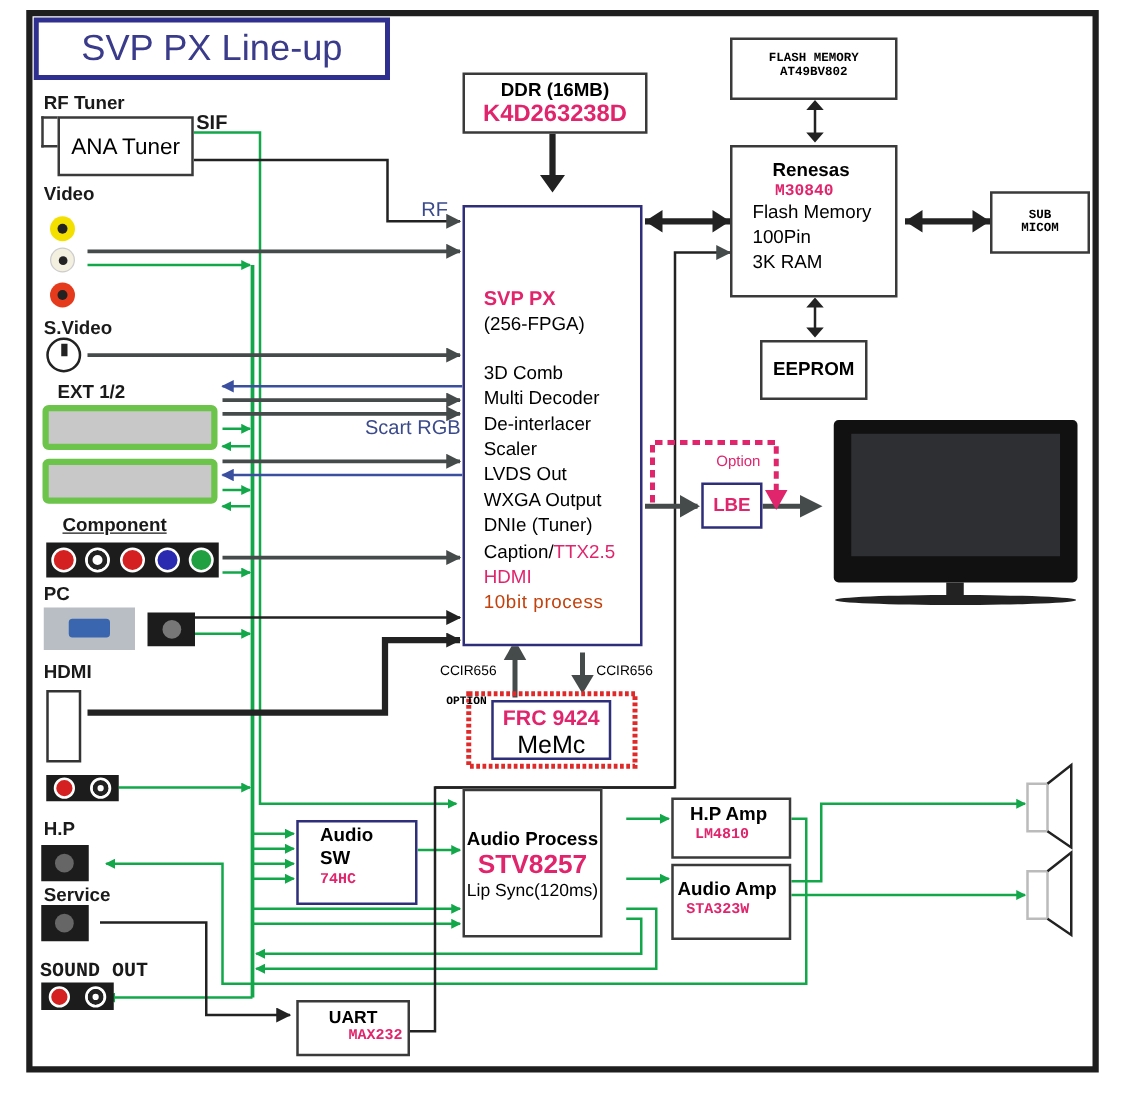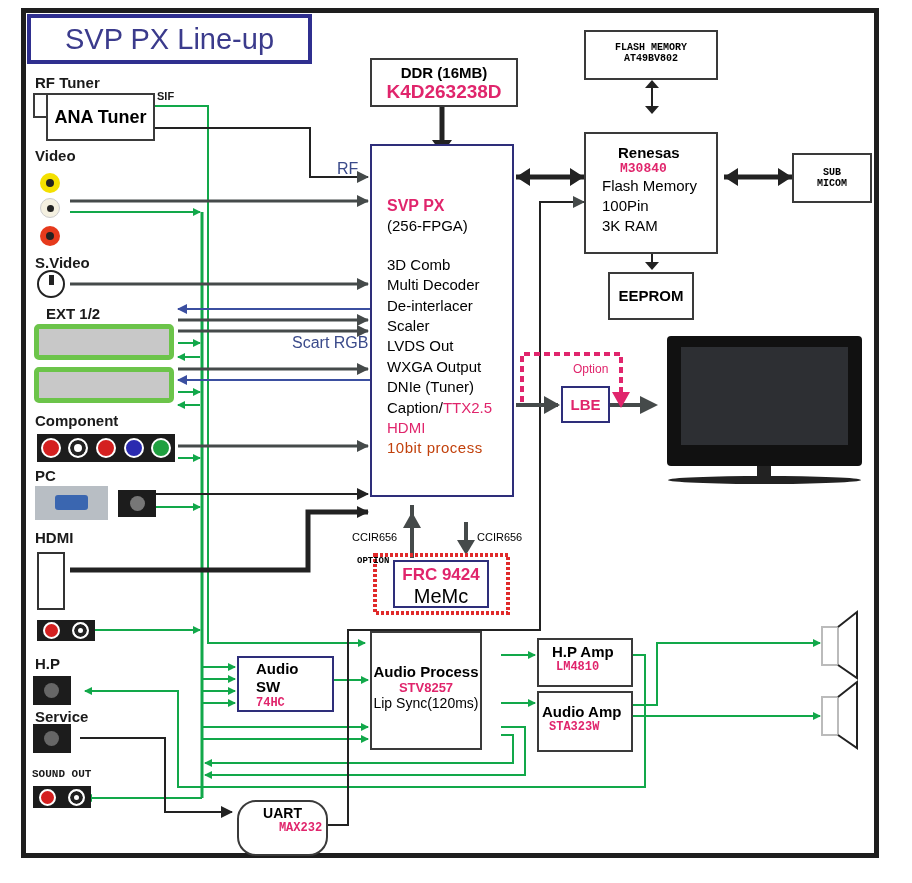--- a/index.html
+++ b/index.html
@@ -6,21 +6,21 @@
   body{width:912px;height:883px;position:relative;overflow:hidden;font-family:"Liberation Sans",sans-serif;}
   .frame{position:absolute;left:21px;top:8px;width:858px;height:850px;border:5px solid #1e1e1e;box-sizing:border-box;}
   svg{position:absolute;left:0;top:0;}
   .abs{position:absolute;}
   .title-box{position:absolute;left:27px;top:14px;width:285px;height:50px;border:4px solid #2f2f8f;box-sizing:border-box;display:flex;align-items:center;justify-content:center;font-size:29px;color:#3b3b8c;}
   .lbl{position:absolute;font-weight:bold;font-size:15px;color:#1a1a1a;white-space:nowrap;}
   .box{position:absolute;border:2px solid #3a3a3a;box-sizing:border-box;background:#fff;}
   .box.blue{border-color:#2e2e7a;}
   .mono{font-family:"Liberation Mono",monospace;font-weight:bold;}
   .pink{color:#e0256c;}
-  .small{font-size:11px;}
+  .small{font-size:16px;}
   .ctr{text-align:center;}
   .sub{font-size:16px;color:#3a4a8a;position:absolute;white-space:nowrap;}
 </style>
 </head>
 <body>
 
 <div class="frame"></div>
 
 <svg width="912" height="883">
   <defs>
@@ -130,21 +130,21 @@
   <g stroke="#222" stroke-width="2" fill="none">
     <path d="M838,627 L857,612 L857,678 L838,665"></path>
     <path d="M838,697 L857,682 L857,748 L838,735"></path>
   </g>
 </svg>
 
 <div class="title-box">SVP PX Line-up</div>
 
 <div class="lbl" style="left:35px;top:74px;">RF Tuner</div>
 <div class="box" style="left:33px;top:93px;width:14px;height:25px;border-right:none;"></div>
-<div class="box ctr" style="left:46px;top:93px;width:109px;height:48px;font-weight:bold;font-size:18px;line-height:44px;">ANA Tuner</div>
+<div class="box ctr" style="left:46px;top:93px;width:109px;height:48px;font-weight:normal;font-size:18px;line-height:44px;">ANA Tuner</div>
 <div class="lbl small" style="left:157px;top:90px;">SIF</div>
 <div class="sub" style="left:337px;top:160px;">RF</div>
 
 <div class="lbl" style="left:35px;top:147px;">Video</div>
 <div class="abs" style="left:40px;top:173px;width:20px;height:20px;border-radius:50%;background:#f4e000;">
     <div class="abs" style="left:6px;top:6px;width:8px;height:8px;border-radius:50%;background:#222;"></div>
   </div>
 <div class="abs" style="left:40px;top:198px;width:20px;height:20px;border-radius:50%;background:#f4f0e0;border:1px solid #ccc;box-sizing:border-box;">
     <div class="abs" style="left:6px;top:6px;width:7px;height:7px;border-radius:50%;background:#222;"></div>
   </div>
@@ -155,21 +155,21 @@
 <div class="lbl" style="left:35px;top:254px;">S.Video</div>
 <div class="abs" style="left:37px;top:270px;width:28px;height:28px;border-radius:50%;border:2px solid #222;box-sizing:border-box;background:#fff;">
     <div class="abs" style="left:10px;top:3px;width:5px;height:10px;background:#222;"></div>
   </div>
 
 <div class="lbl" style="left:35px;top:305px;margin-left:11px;">EXT 1/2</div>
 <div class="abs" style="left:34px;top:324px;width:140px;height:36px;background:#c8c8c8;border-radius:5px;border:5px solid #6cc44a;box-sizing:border-box;"></div>
 <div class="abs" style="left:34px;top:367px;width:140px;height:36px;background:#c8c8c8;border-radius:5px;border:5px solid #6cc44a;box-sizing:border-box;"></div>
 <div class="sub" style="left:292px;top:334px;">Scart RGB</div>
 
-<div class="lbl" style="left:35px;top:412px;">Component</div>
+<div class="lbl" style="left:50px;top:412px;text-decoration:underline;">Component</div>
 <div class="abs" style="left:37px;top:434px;width:138px;height:28px;background:#1c1c1c;display:flex;align-items:center;justify-content:space-around;">
   <span style="width:16px;height:16px;border-radius:50%;background:#d42020;border:2px solid #fff;"></span>
   <span style="width:16px;height:16px;border-radius:50%;background:#fff;border:2px solid #fff;box-shadow:inset 0 0 0 4px #222;"></span>
   <span style="width:16px;height:16px;border-radius:50%;background:#d42020;border:2px solid #fff;"></span>
   <span style="width:16px;height:16px;border-radius:50%;background:#2a2ab0;border:2px solid #fff;"></span>
   <span style="width:16px;height:16px;border-radius:50%;background:#20a040;border:2px solid #fff;"></span>
 </div>
 
 <div class="lbl" style="left:35px;top:467px;">PC</div>
 <div class="abs" style="left:35px;top:486px;width:73px;height:34px;background:#b8bec4;">
@@ -203,36 +203,36 @@
 <div class="box ctr" style="left:370px;top:58px;width:148px;height:49px;padding-top:4px;">
   <div style="font-weight:bold;font-size:15px;">DDR (16MB)</div>
   <div class="pink" style="font-weight:bold;font-size:19px;">K4D263238D</div>
 </div>
 
 <div class="box ctr mono" style="left:584px;top:30px;width:134px;height:50px;font-size:10px;padding-top:10px;">
   <div>FLASH MEMORY</div>
   <div>AT49BV802</div>
 </div>
 
-<div class="box" style="left:584px;top:116px;width:134px;height:122px;padding:10px 0 0 16px;margin-top:16px;">
+<div class="box" style="left:584px;top:116px;width:134px;height:122px;padding:10px 0 0 16px;">
   <div style="font-weight:bold;font-size:15px;margin-left:16px;">Renesas</div>
   <div class="pink mono" style="font-size:13px;margin-left:18px;">M30840</div>
   <div style="font-size:15px;line-height:20px;">Flash Memory</div>
   <div style="font-size:15px;line-height:20px;">100Pin</div>
   <div style="font-size:15px;line-height:20px;">3K RAM</div>
 </div>
 
 <div class="box ctr mono" style="left:792px;top:153px;width:80px;height:50px;font-size:10px;padding-top:12px;">
   <div>SUB</div>
   <div>MICOM</div>
 </div>
 
 <div class="box ctr" style="left:608px;top:272px;width:86px;height:48px;font-weight:bold;font-size:15px;line-height:44px;">EEPROM</div>
 
-<div class="box blue" style="left:370px;top:144px;width:144px;height:353px;padding:50px 0 0 15px;font-size:15px;line-height:20.4px;">
+<div class="box blue" style="left:370px;top:164px;width:144px;height:353px;padding:64px 0 0 15px;font-size:15px;line-height:20.4px;">
   <div class="pink" style="font-weight:bold;font-size:16px;">SVP PX</div>
   <div>(256-FPGA)</div>
   <div style="height:18px;"></div>
   <div>3D Comb</div>
   <div>Multi Decoder</div>
   <div>De-interlacer</div>
   <div>Scaler</div>
   <div>LVDS Out</div>
   <div>WXGA Output</div>
   <div>DNIe (Tuner)</div>
@@ -252,38 +252,38 @@
 
 <div class="box blue ctr pink" style="left:561px;top:386px;width:49px;height:37px;font-weight:bold;font-size:15px;line-height:33px;">LBE</div>
 <div class="abs pink" style="left:573px;top:362px;font-size:12px;">Option</div>
 
 <div class="abs" style="left:667px;top:336px;width:195px;height:130px;background:#111;border-radius:4px;">
   <div class="abs" style="left:14px;top:11px;width:167px;height:98px;background:#2d2f33;"></div>
 </div>
 <div class="abs" style="left:757px;top:466px;width:14px;height:10px;background:#222;"></div>
 <div class="abs" style="left:668px;top:476px;width:193px;height:8px;background:#222;border-radius:50%;"></div>
 
-<div class="box blue" style="left:237px;top:656px;width:97px;height:56px;padding:2px 0 0 17px;">
+<div class="box blue" style="left:237px;top:656px;width:97px;height:68px;padding:2px 0 0 17px;">
   <div style="font-weight:bold;font-size:15px;line-height:18px;">Audio</div>
   <div style="font-weight:bold;font-size:15px;line-height:18px;">SW</div>
   <div class="pink mono" style="font-size:12px;">74HC</div>
 </div>
 
 <div class="box ctr" style="left:370px;top:631px;width:112px;height:119px;padding-top:30px;">
   <div style="font-weight:bold;font-size:15px;">Audio Process</div>
-  <div class="pink" style="font-weight:bold;font-size:13px;">STV8257</div>
+  <div class="pink" style="font-weight:bold;font-size:21px;">STV8257</div>
   <div style="font-size:14px;">Lip Sync(120ms)</div>
 </div>
 
 <div class="box" style="left:537px;top:638px;width:96px;height:49px;padding:3px 0 0 13px;">
   <div style="font-weight:bold;font-size:15px;">H.P Amp</div>
   <div class="pink mono" style="font-size:12px;margin-left:4px;">LM4810</div>
 </div>
 
 <div class="box" style="left:537px;top:691px;width:96px;height:61px;padding:10px 0 0 3px;">
   <div style="font-weight:bold;font-size:15px;">Audio Amp</div>
   <div class="pink mono" style="font-size:12px;margin-left:7px;">STA323W</div>
 </div>
 
-<div class="box ctr" style="left:237px;top:800px;width:91px;height:56px;padding-top:3px;border-radius:19px;">
+<div class="box ctr" style="left:237px;top:800px;width:91px;height:45px;padding-top:3px;">
   <div style="font-weight:bold;font-size:14px;">UART</div>
   <div class="pink mono" style="font-size:12px;padding-left:36px;">MAX232</div>
 </div>
 
 </body></html>

